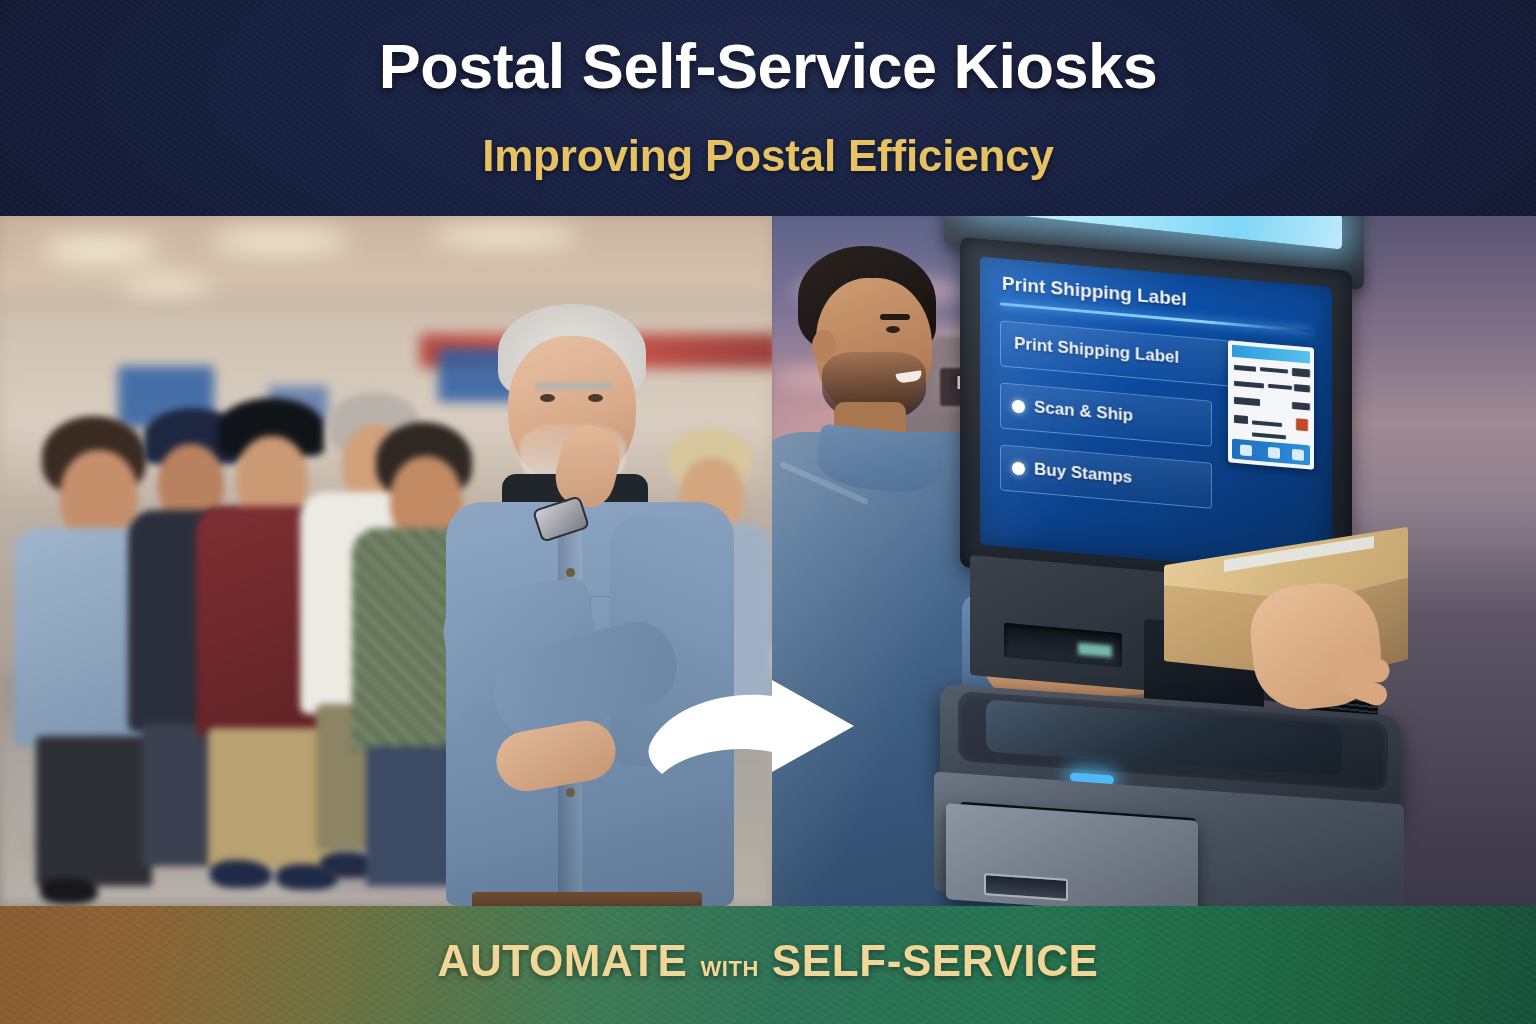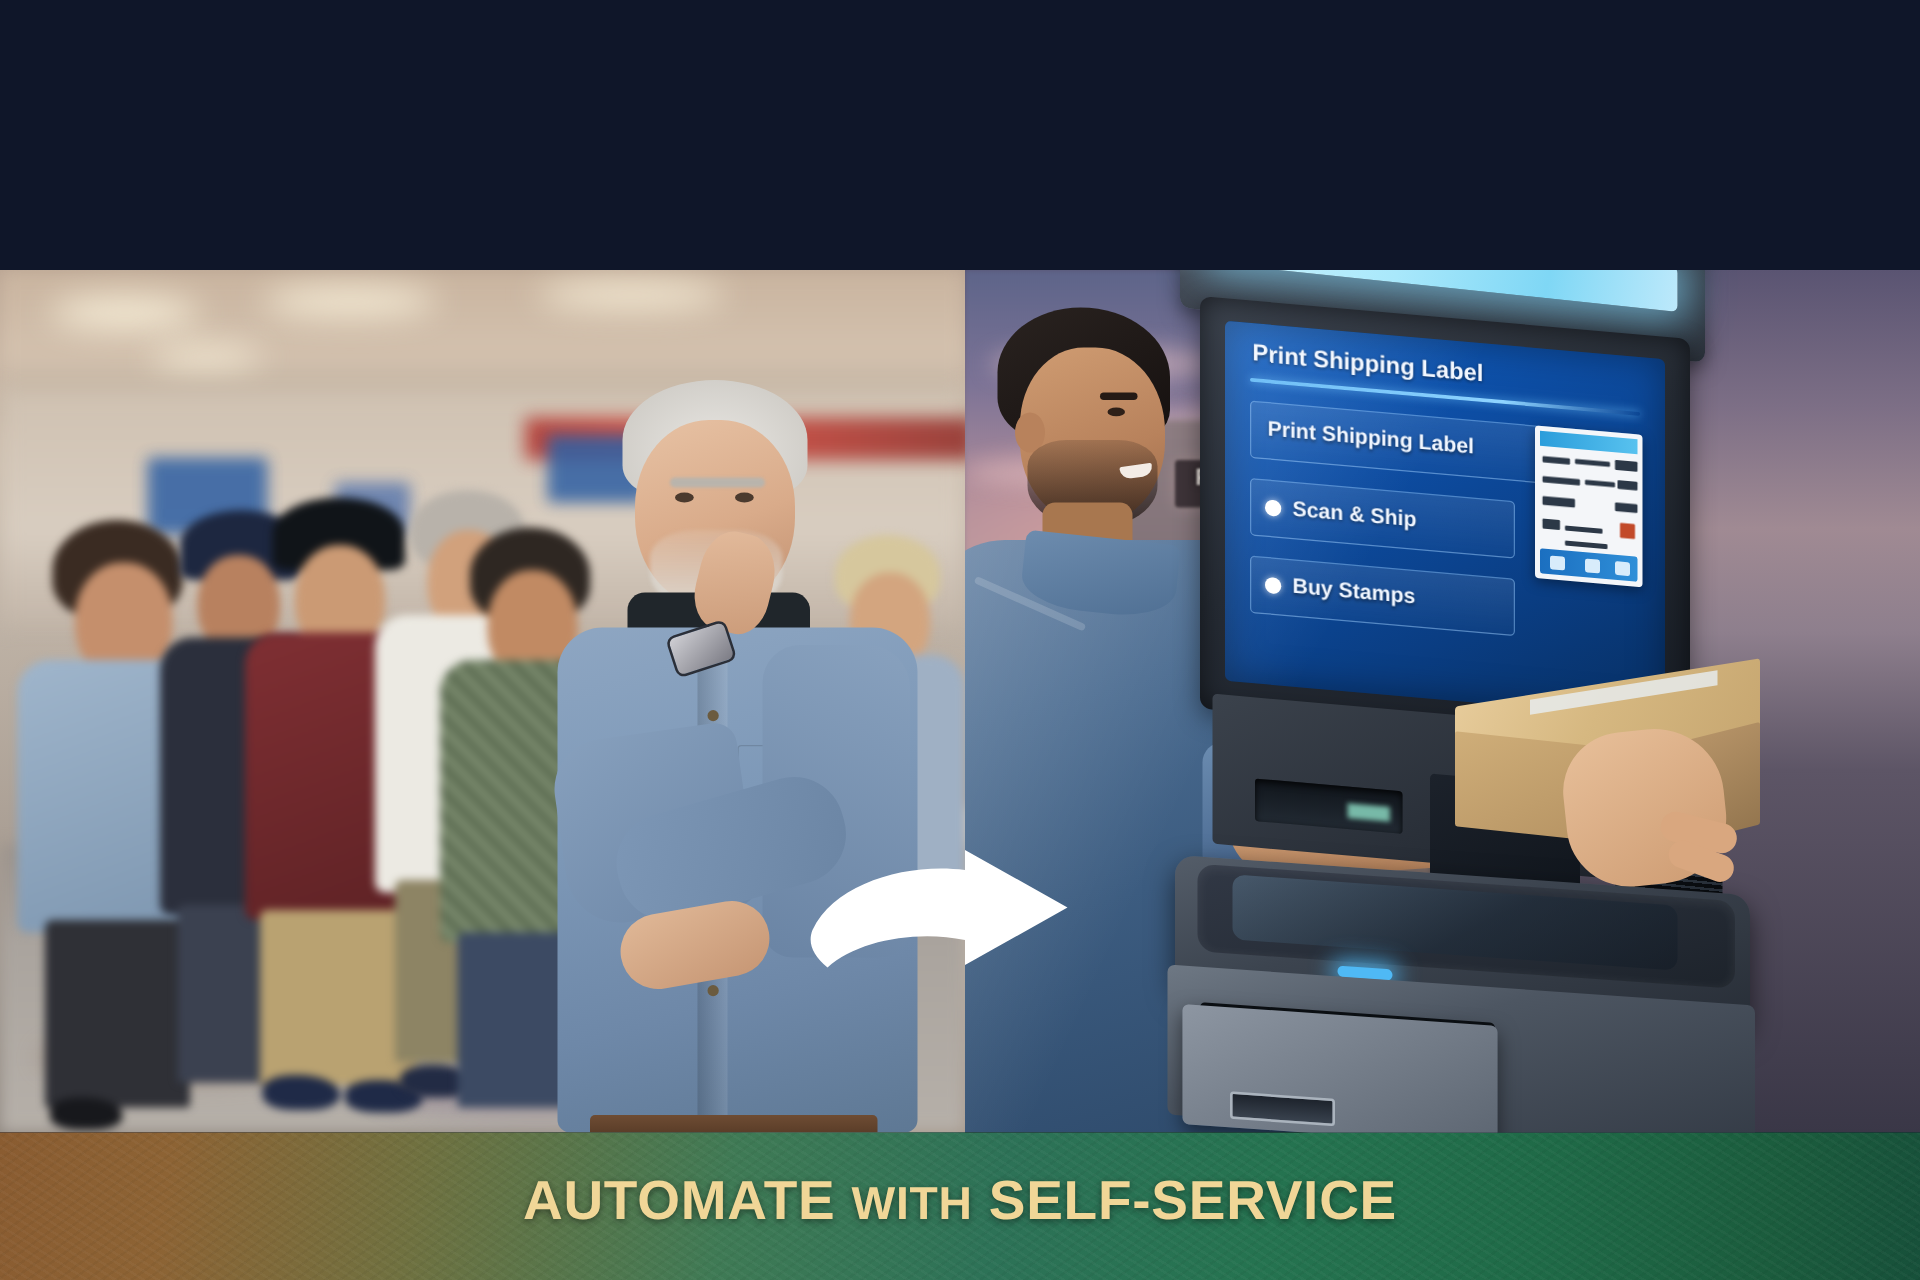--- a/index.html
+++ b/index.html
@@ -420,27 +420,31 @@
     content:""; position:absolute; inset:0;
     background-image:
       repeating-linear-gradient(32deg, rgba(255,255,255,.028) 0 2px, transparent 2px 6px),
       repeating-linear-gradient(-36deg, rgba(0,0,0,.035) 0 2px, transparent 2px 7px);
   }
   .footer-text{
     position:absolute; left:0; right:0; top:30px; text-align:center;
     color:#f0d697; font-weight:bold; font-size:44px; letter-spacing:.6px;
     text-shadow:0 2px 6px rgba(0,0,0,.45); z-index:3;
   }
-  .footer-text .small{ font-size:37px; }
+  .footer-text .small{ font-size:22px; }
 </style>
 </head>
 <body>
 
 <div class="poster">
 
+  <div class="header">
+    <div class="header-title">Postal Self-Service Kiosks</div>
+    <div class="header-subtitle">Improving Postal Efficiency</div>
+  </div>
 
   <div class="stage">
 
     <div class="panel-left">
       <div class="pl-ceiling"></div>
       <div class="pl-light" style="left:40px;  top:22px;  width:120px; height:24px;"></div>
       <div class="pl-light" style="left:210px; top:14px;  width:140px; height:22px;"></div>
       <div class="pl-light" style="left:430px; top:10px;  width:150px; height:20px;"></div>
       <div class="pl-light" style="left:120px; top:62px;  width:90px;  height:16px;"></div>
       <div class="pl-wall"></div>

